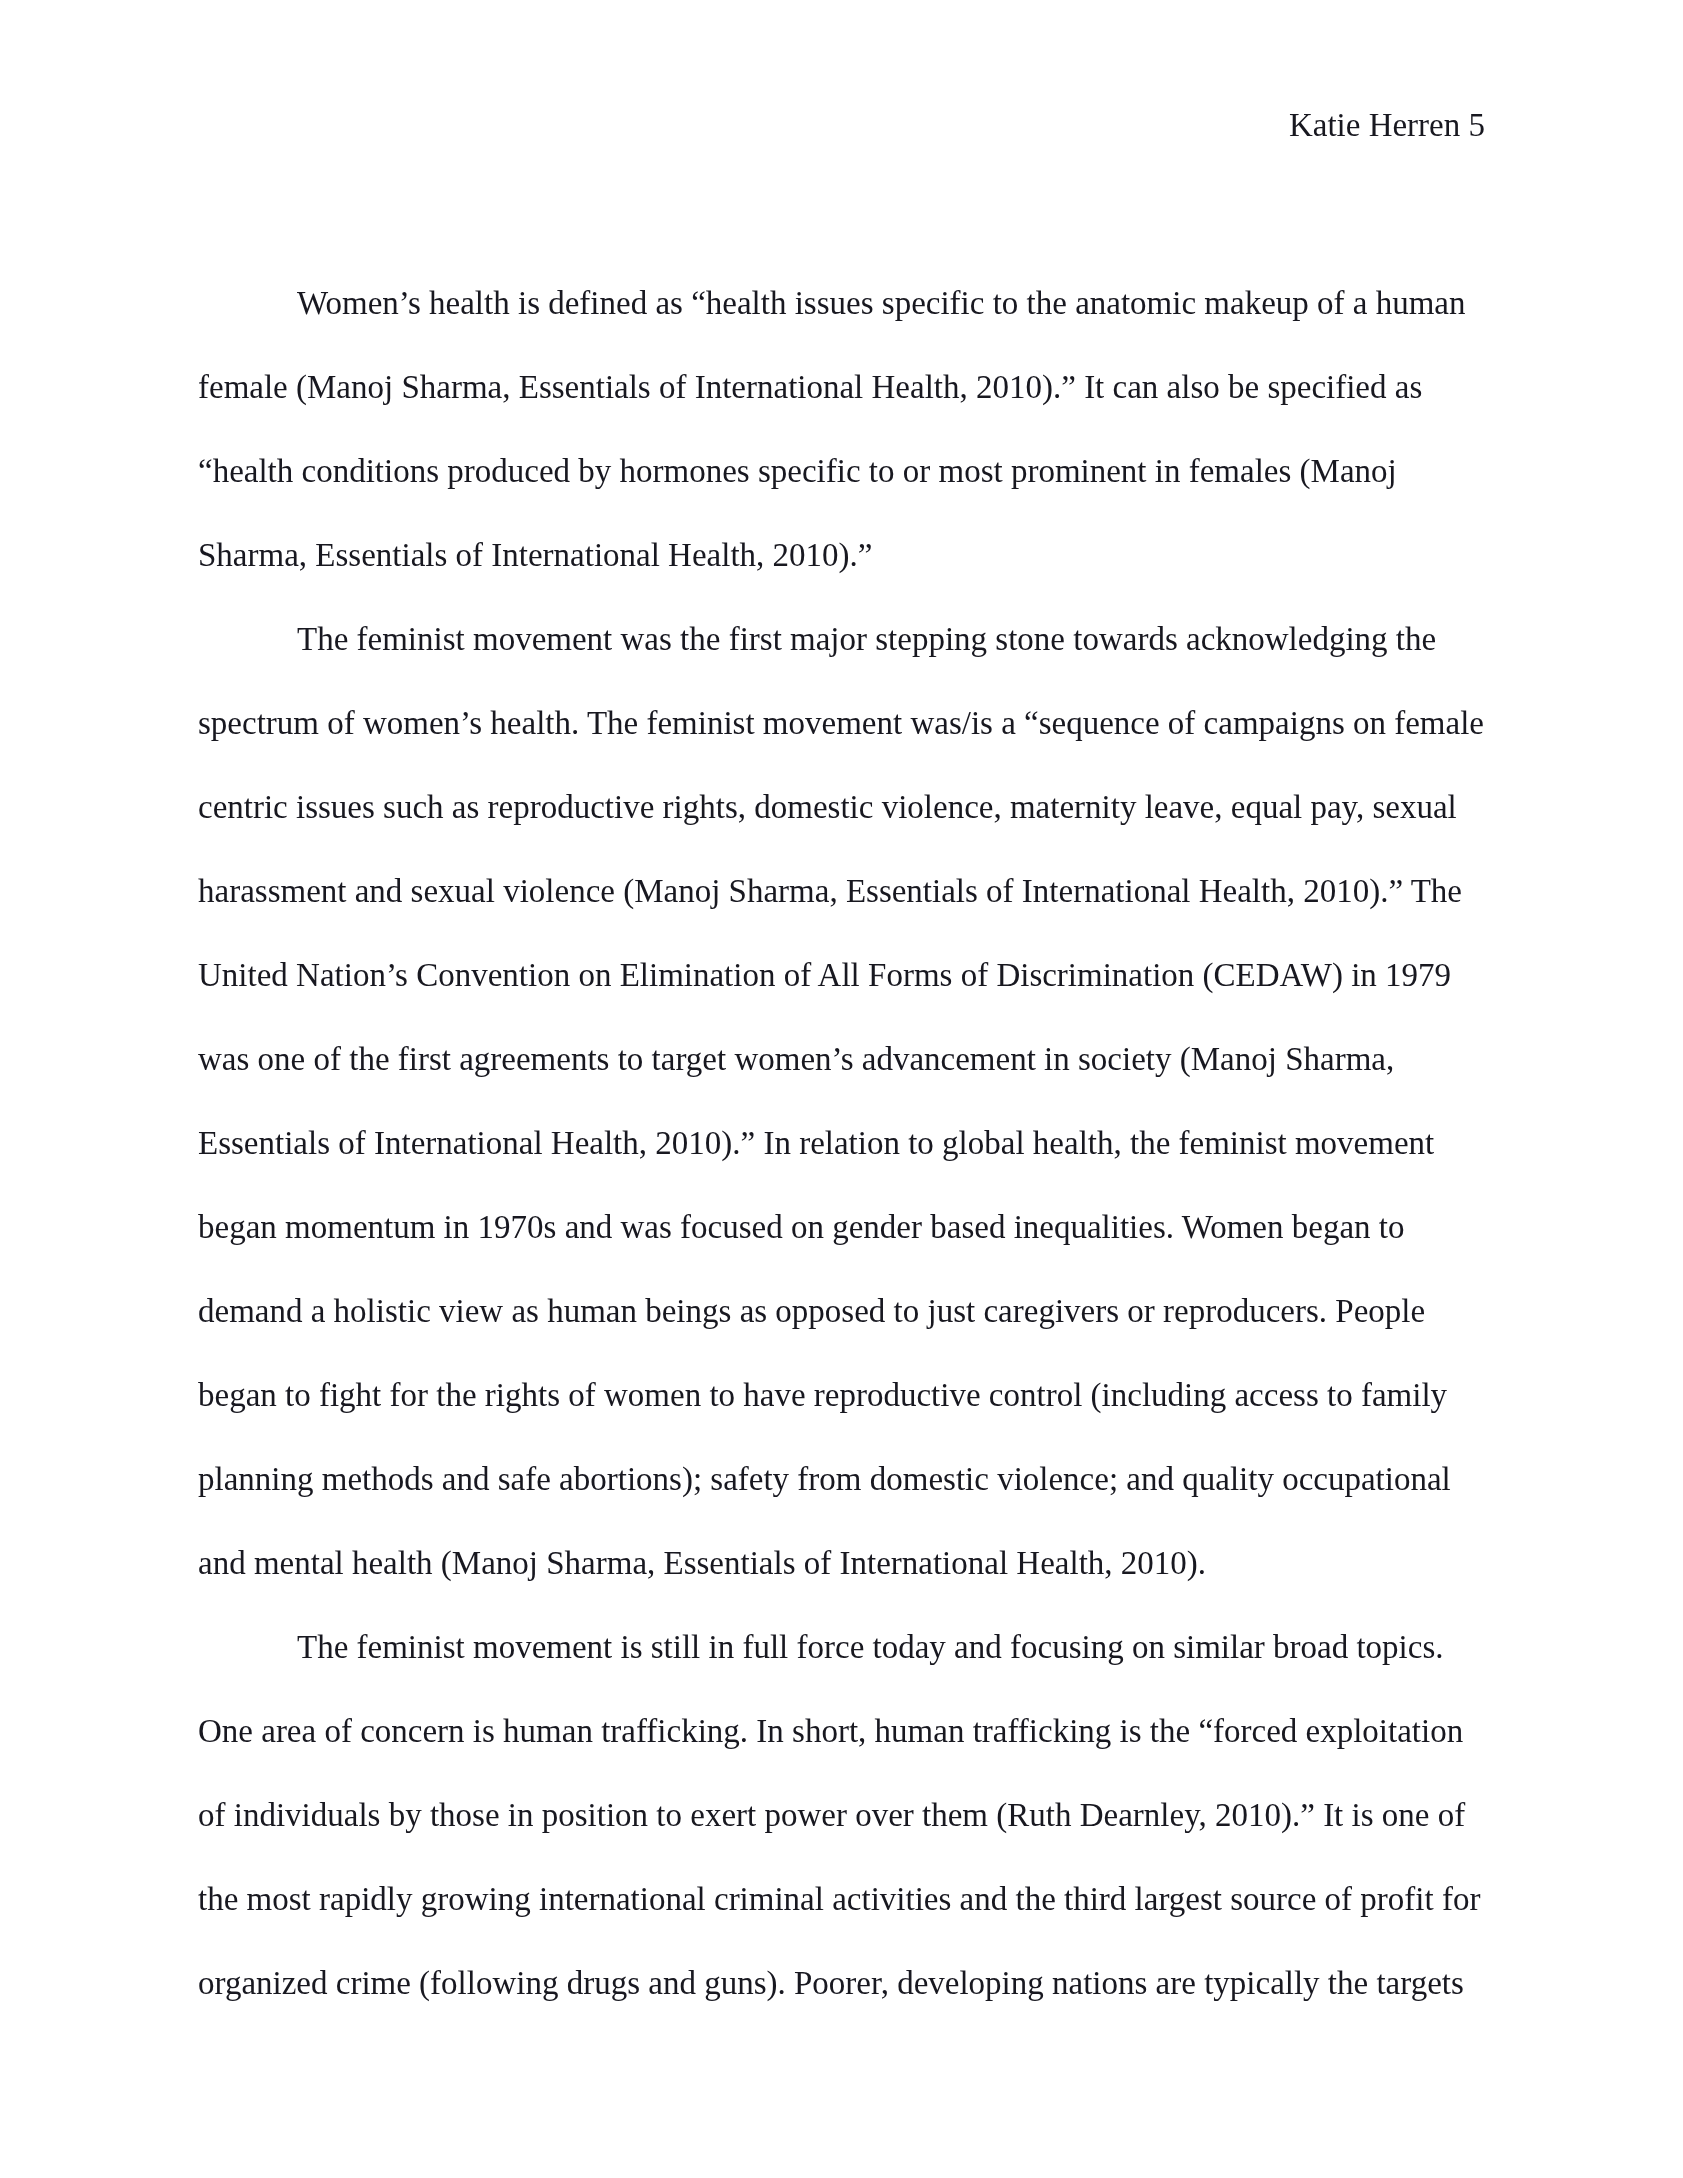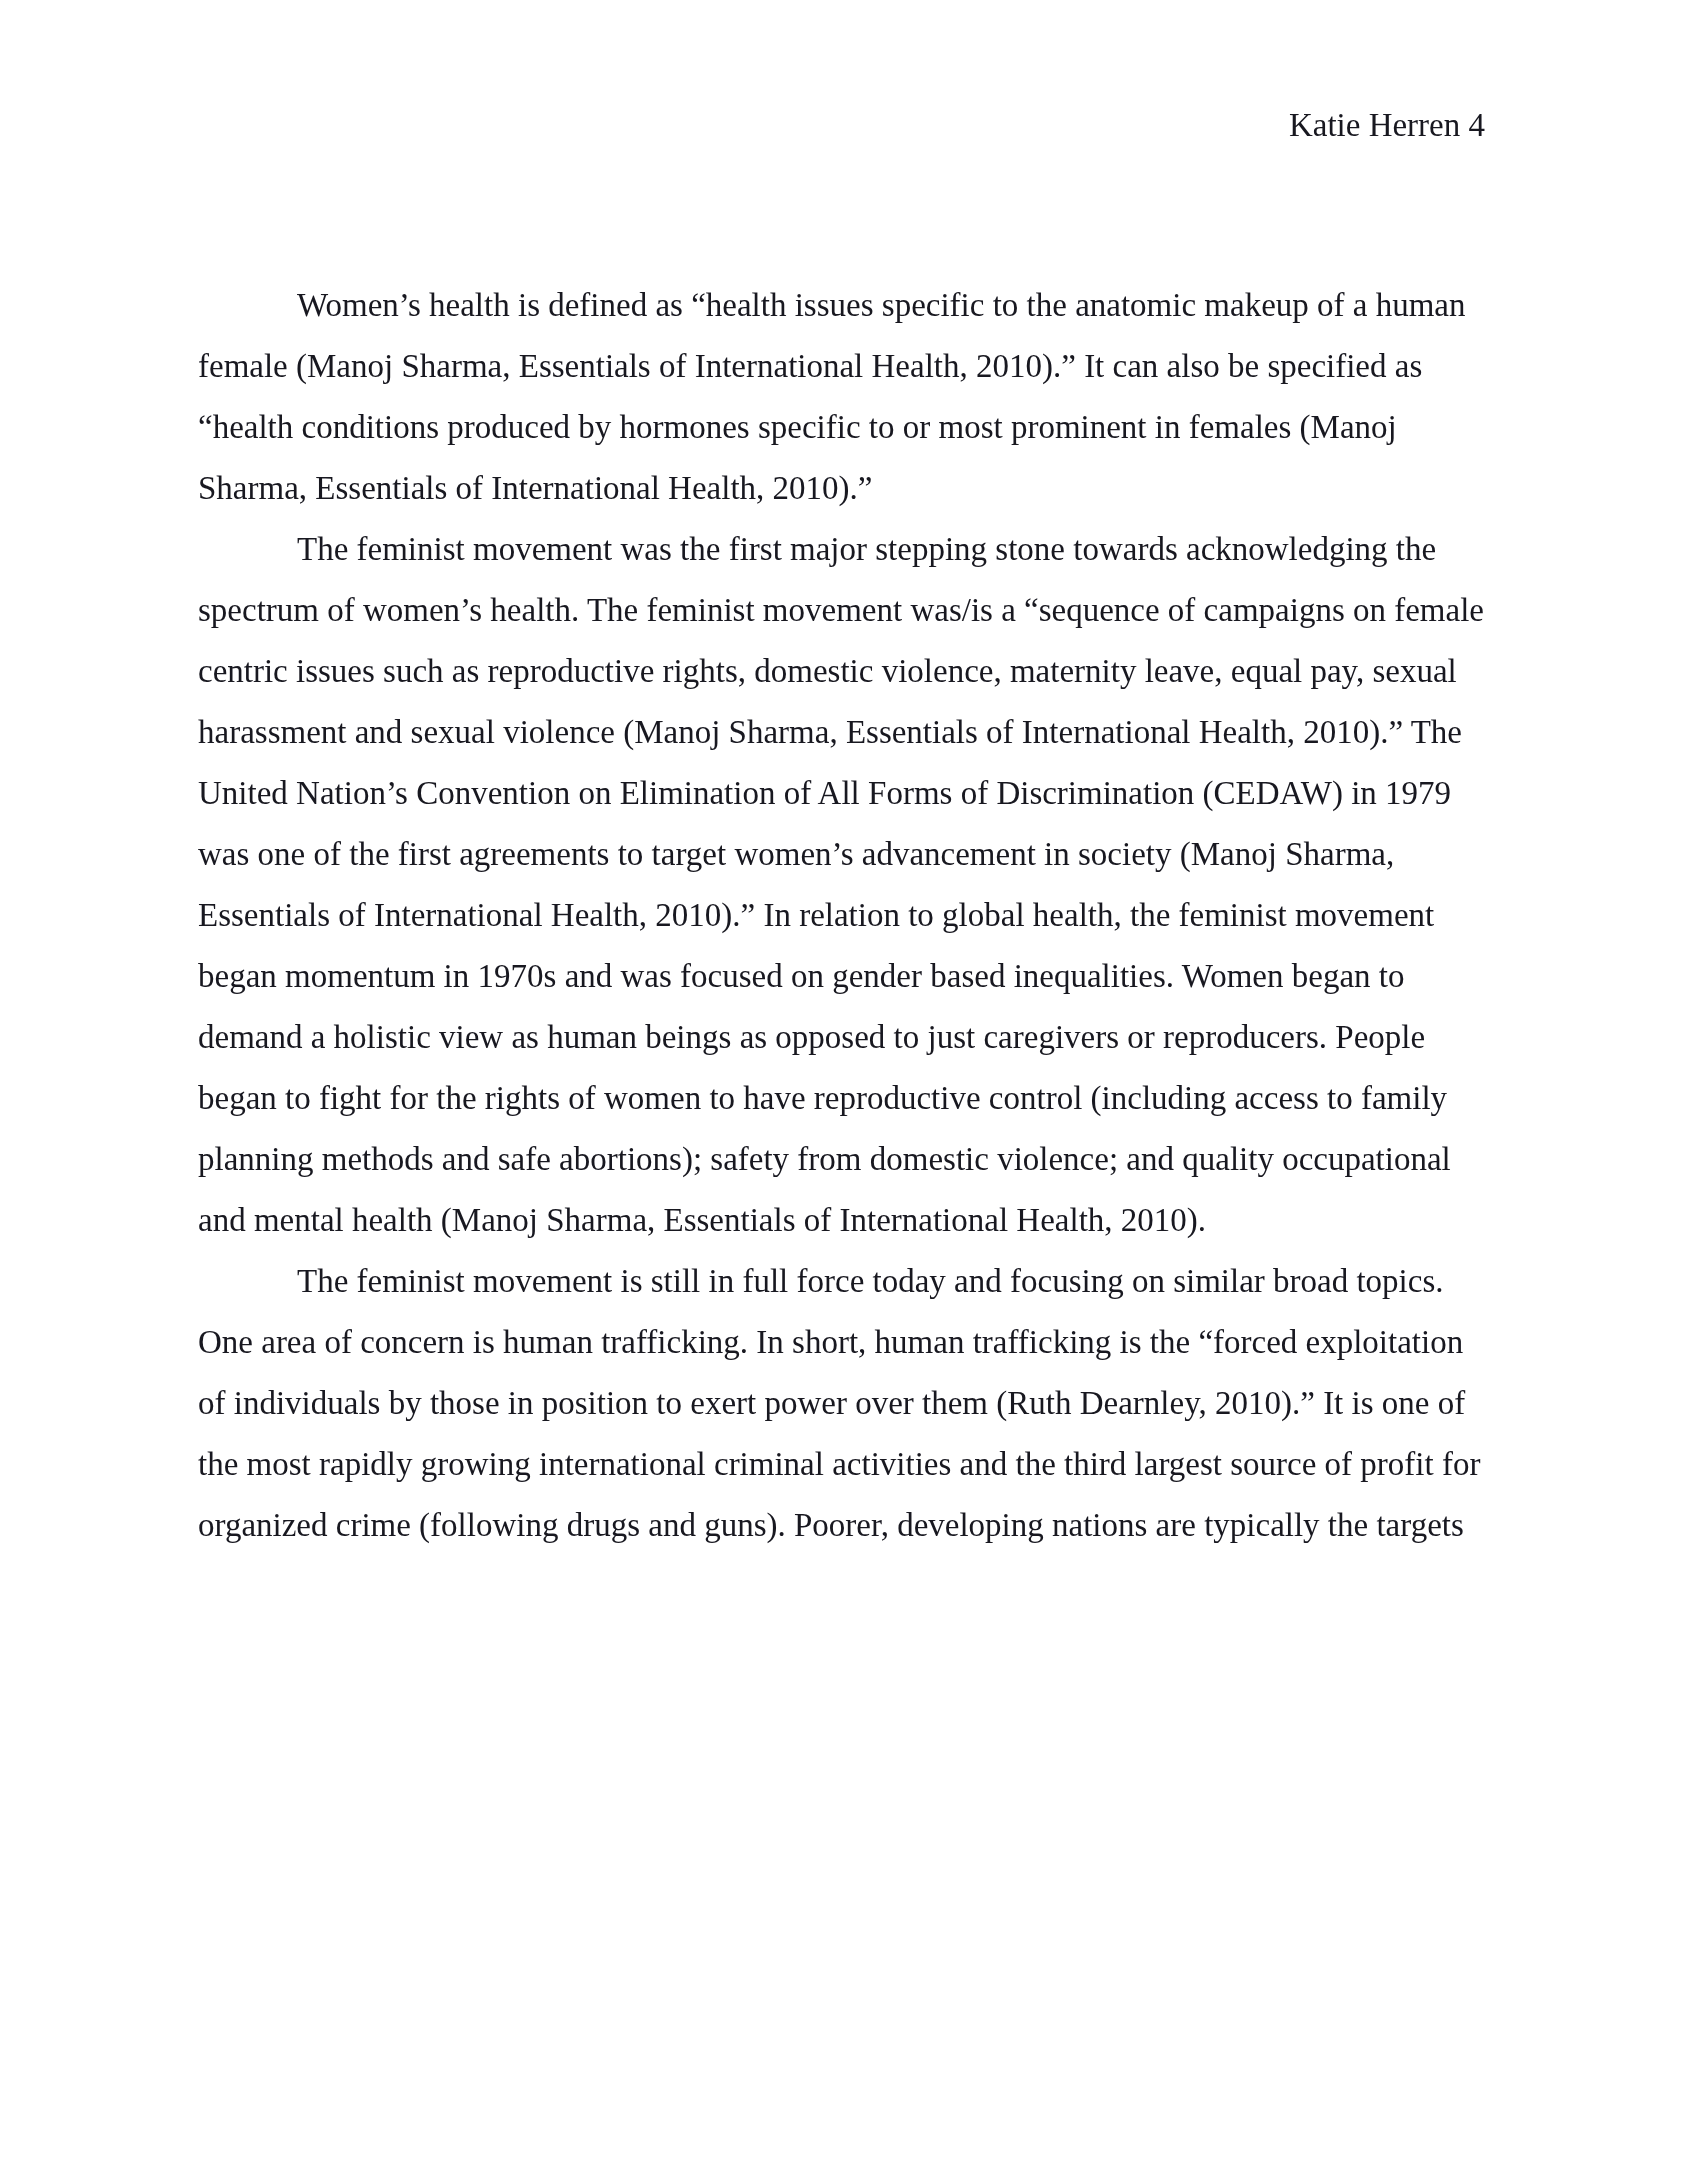--- a/index.html
+++ b/index.html
@@ -19,39 +19,39 @@
   .running-header {
     position: absolute;
     top: 105px;
     right: 198px;
     font-size: 33px;
     line-height: 40px;
     text-align: right;
   }
   .doc-body {
     position: absolute;
-    top: 275px;
+    top: 261px;
     left: 198px;
     width: 1289px;
     font-size: 33px;
-    line-height: 61px;
+    line-height: 84px;
   }
   .doc-body p {
     margin: 0;
     padding: 0;
     text-indent: 99px;
     text-align: left;
   }
 </style>
 </head>
 <body>
 
 <div class="page">
   <div class="running-header">
-    <span>Katie Herren 4</span>
+    <span>Katie Herren 5</span>
   </div>
 
   <div class="doc-body">
     <p>Women’s health is defined as “health issues specific to the anatomic makeup of a human female (Manoj Sharma, Essentials of International Health, 2010).” It can also be specified as “health conditions produced by hormones specific to or most prominent in females (Manoj Sharma, Essentials of International Health, 2010).”</p>
     <p>The feminist movement was the first major stepping stone towards acknowledging the spectrum of women’s health. The feminist movement was/is a “sequence of campaigns on female centric issues such as reproductive rights, domestic violence, maternity leave, equal pay, sexual harassment and sexual violence (Manoj Sharma, Essentials of International Health, 2010).” The United Nation’s Convention on Elimination of All Forms of Discrimination (CEDAW) in 1979 was one of the first agreements to target women’s advancement in society (Manoj Sharma, Essentials of International Health, 2010).” In relation to global health, the feminist movement began momentum in 1970s and was focused on gender based inequalities. Women began to demand a holistic view as human beings as opposed to just caregivers or reproducers. People began to fight for the rights of women to have reproductive control (including access to family planning methods and safe abortions); safety from domestic violence; and quality occupational and mental health (Manoj Sharma, Essentials of International Health, 2010).</p>
     <p>The feminist movement is still in full force today and focusing on similar broad topics. One area of concern is human trafficking. In short, human trafficking is the “forced exploitation of individuals by those in position to exert power over them (Ruth Dearnley, 2010).” It is one of the most rapidly growing international criminal activities and the third largest source of profit for organized crime (following drugs and guns). Poorer, developing nations are typically the targets</p>
   </div>
 </div>
 
 

